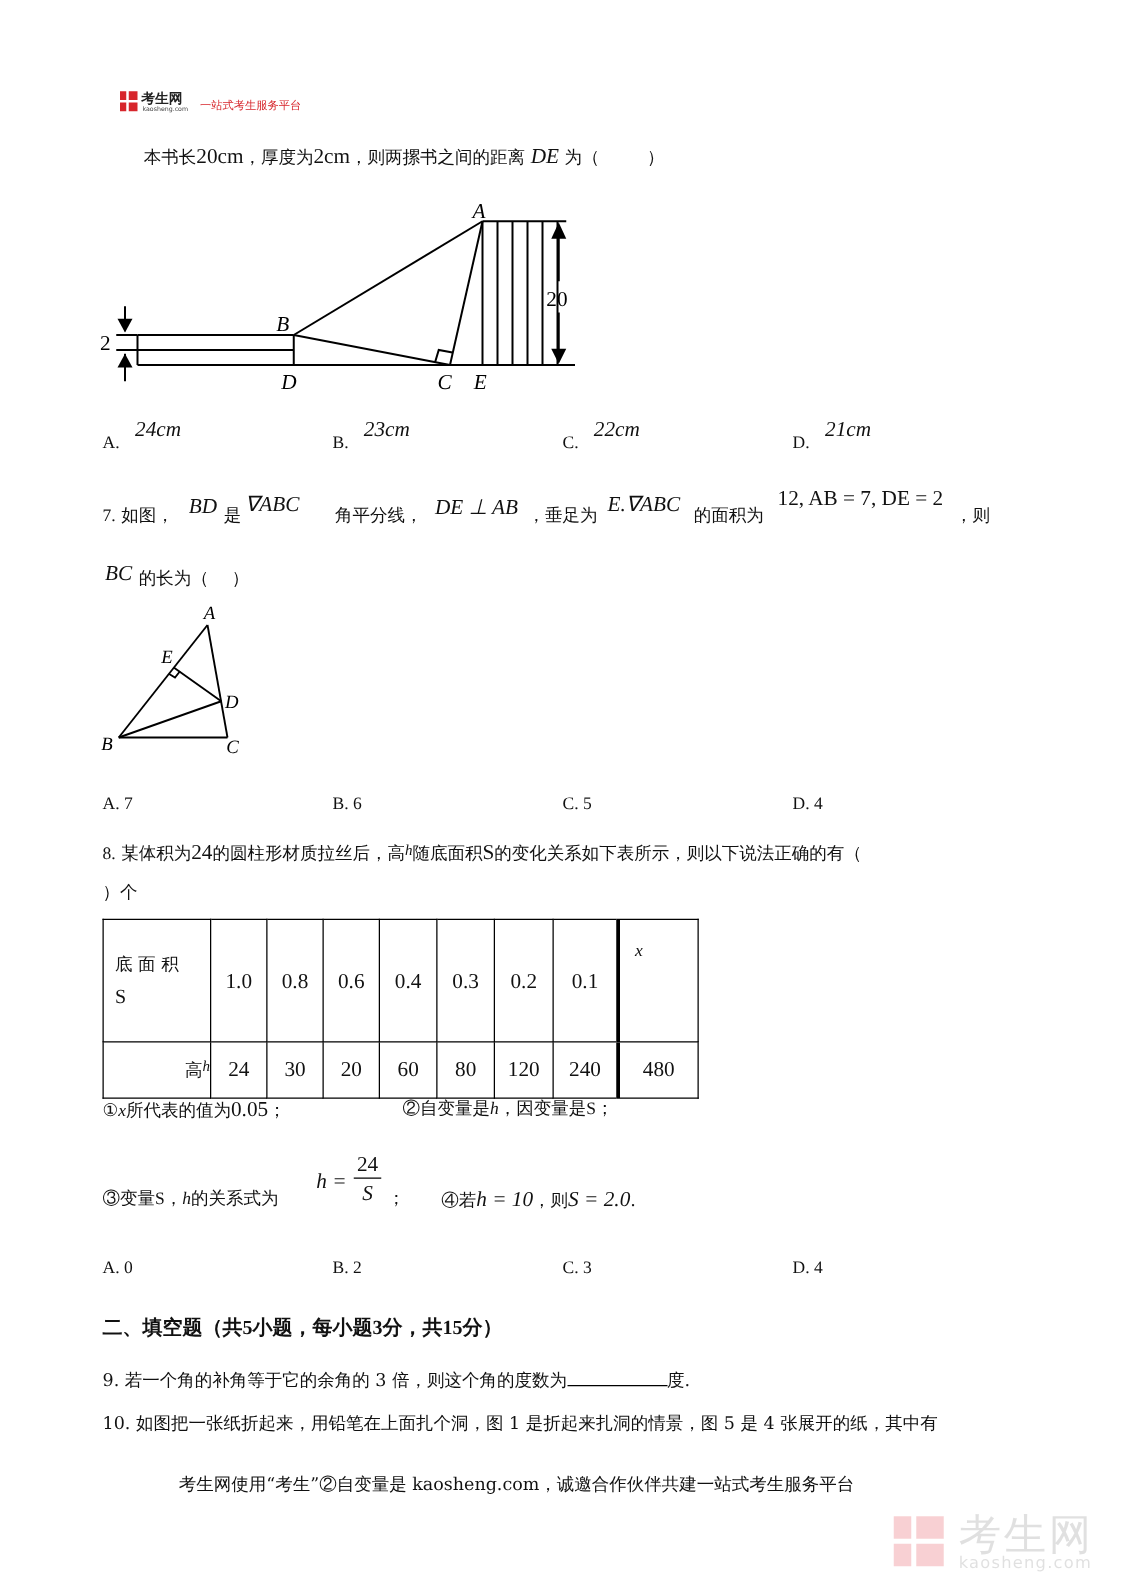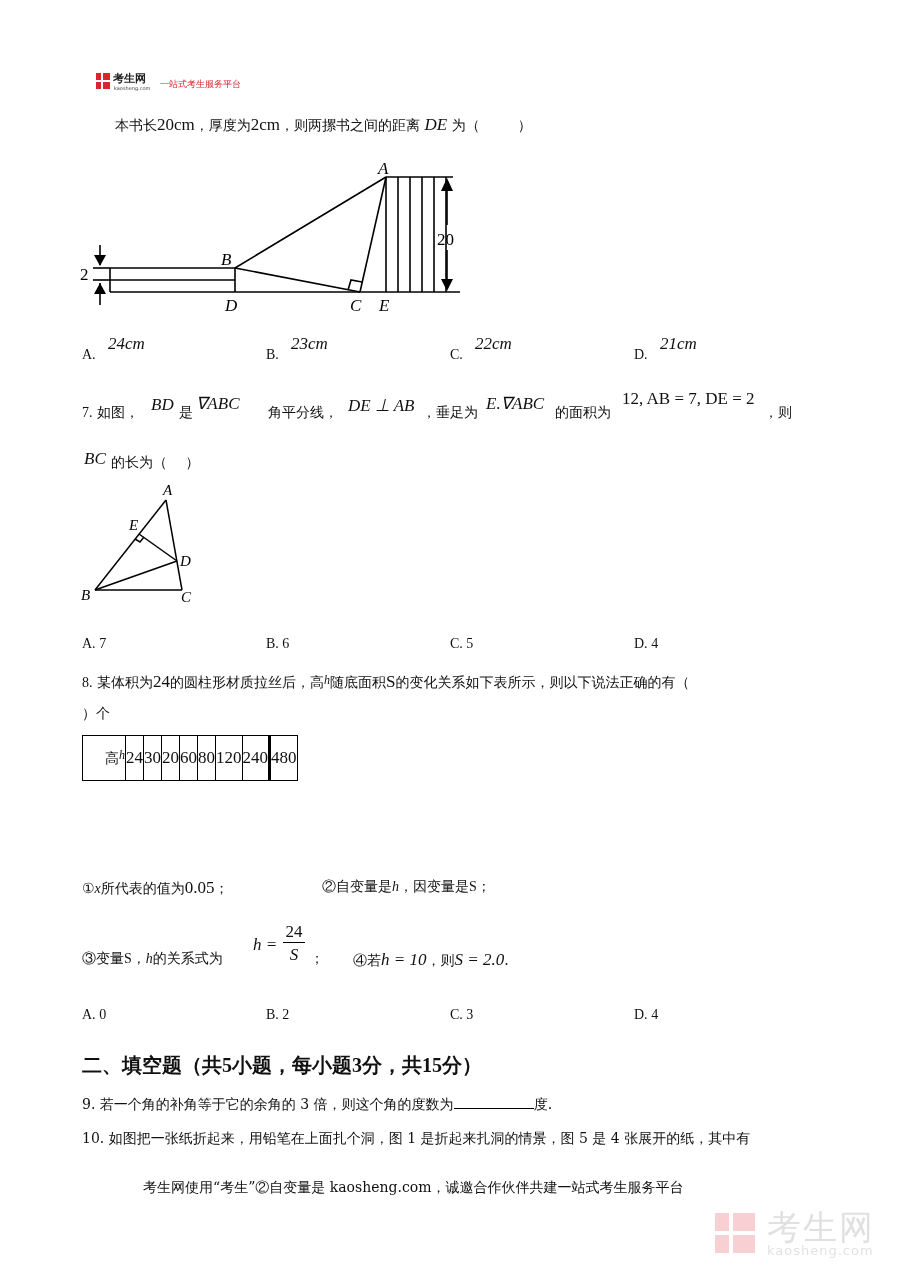--- a/index.html
+++ b/index.html
@@ -21,21 +21,21 @@
   .logo-slogan { position:absolute; left:160px; top:78px; font-family:"DejaVu Sans",sans-serif; font-size:9px; color:#d7262c; }
   
   table.dt { position:absolute; left:82px; top:735px; border-collapse:collapse; font-family:"Liberation Serif",serif; font-size:17px; }
   table.dt td { border:1px solid #000; text-align:center; padding:0; }
   table.dt tr.r1 td { height:79px; }
   table.dt tr.r2 td { height:44px; }
   .wm { position:absolute; left:715px; top:1205px; width:165px; height:55px; opacity:0.22; }
   .wm .blk { position:absolute; background:#e0303a; }
   .wm-name { position:absolute; left:52px; top:0px; font-family:"DejaVu Sans",sans-serif; font-size:34px; color:#777; letter-spacing:2px; }
   .wm-url { position:absolute; left:52px; top:38px; font-family:"DejaVu Sans",sans-serif; font-size:13px; color:#777; letter-spacing:1px; }
-  .section { font-weight:bold; font-size:20px; }
+  .section { font-weight:bold; font-size:16px; }
   .blank { display:inline-block; width:80px; border-bottom:1px solid #000; height:12px; vertical-align:baseline; }
 </style>
 </head>
 <body>
 
 <div class="logo-mark">
   <div class="b1"></div>
     <div class="b2"></div>
     <div class="b3"></div>
     <div class="b4"></div>
@@ -142,22 +142,35 @@
 <div class="abs txt num" style="left:450px; top:636px;"><span>C.</span>&nbsp;<span>5</span></div>
 <div class="abs txt num" style="left:634px; top:636px;"><span>D.</span>&nbsp;<span>4</span></div>
 
 <div class="abs txt" style="left:82px; top:672px;">
   <span class="num">8.</span> <span>某体积为</span><span class="num big">24</span><span>的圆柱形材质拉丝后，高</span><span class="math" style="font-size:12px;vertical-align:3px">h</span><span>随底面积</span><span class="num big">S</span><span>的变化关系如下表所示，则以下说法正确的有（</span>
 </div>
 <div class="abs txt" style="left:82px; top:705px;">）个</div>
 
 <table class="dt">
   <tbody>
+      <tr class="r1">
+    <td style="width:76px; text-align:left; padding-left:9px; font-size:14px; font-family:'DejaVu Serif',serif; line-height:26px;">
+      <span>底 面 积</span><br><span class="num" style="font-size:16px">S</span>
+    </td>
+    <td style="width:44px">1.0</td>
+    <td style="width:44px">0.8</td>
+    <td style="width:44px">0.6</td>
+    <td style="width:45px">0.4</td>
+    <td style="width:45px">0.3</td>
+    <td style="width:46px">0.2</td>
+    <td style="width:50px; border-right:3px solid #000;">0.1</td>
+    <td style="width:50px; text-align:left; padding-left:12px; vertical-align:top; padding-top:18px; font-style:italic; font-size:14px;">x</td>
+  </tr>
   <tr class="r2">
-    <td style="text-align:left; padding-left:22px; font-size:14px; font-family:'DejaVu Serif',serif;">
+    <td style="text-align:right; padding-left:22px; font-size:14px; font-family:'DejaVu Serif',serif;">
       <span>高</span><span class="math" style="font-size:12px;vertical-align:4px">h</span>
     </td>
     <td>24</td>
     <td>30</td>
     <td>20</td>
     <td>60</td>
     <td>80</td>
     <td>120</td>
     <td style="border-right:3px solid #000;">240</td>
     <td>480</td>

